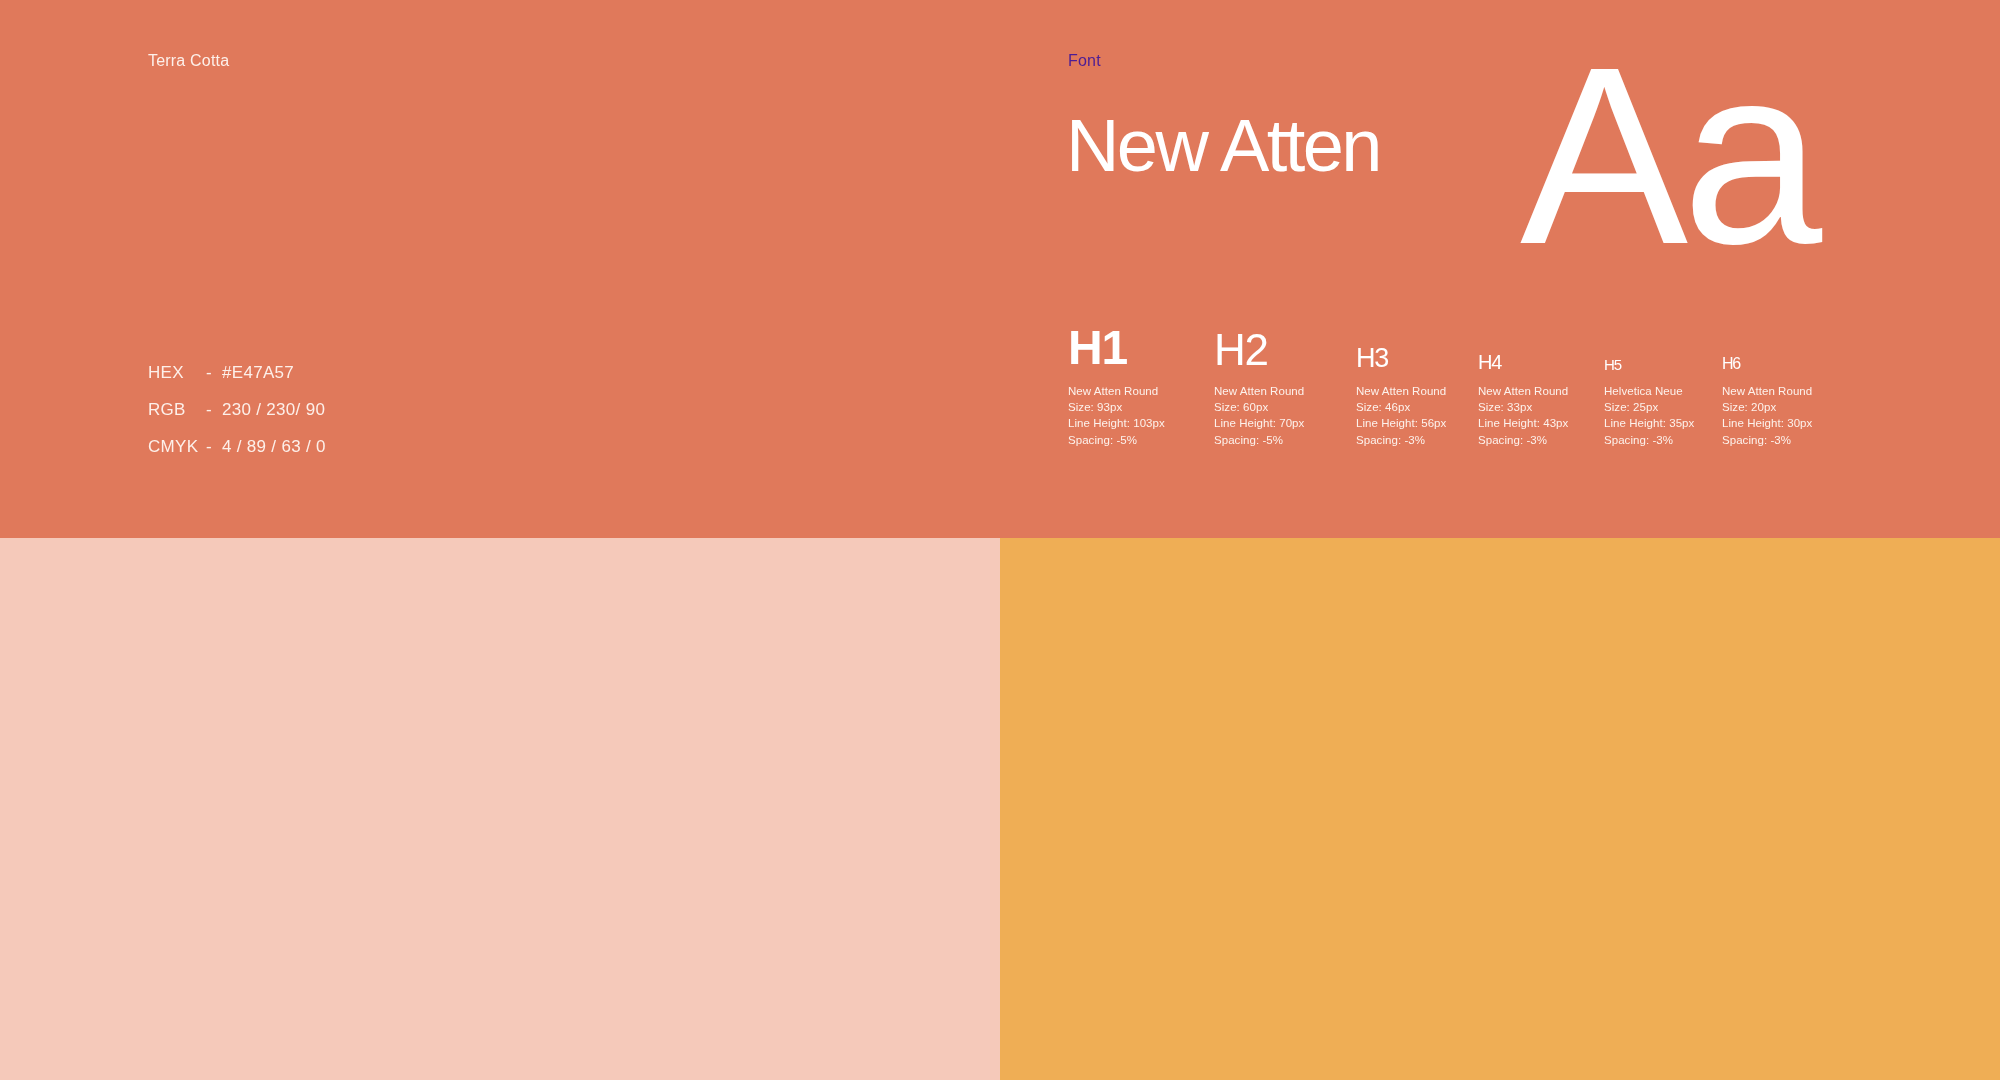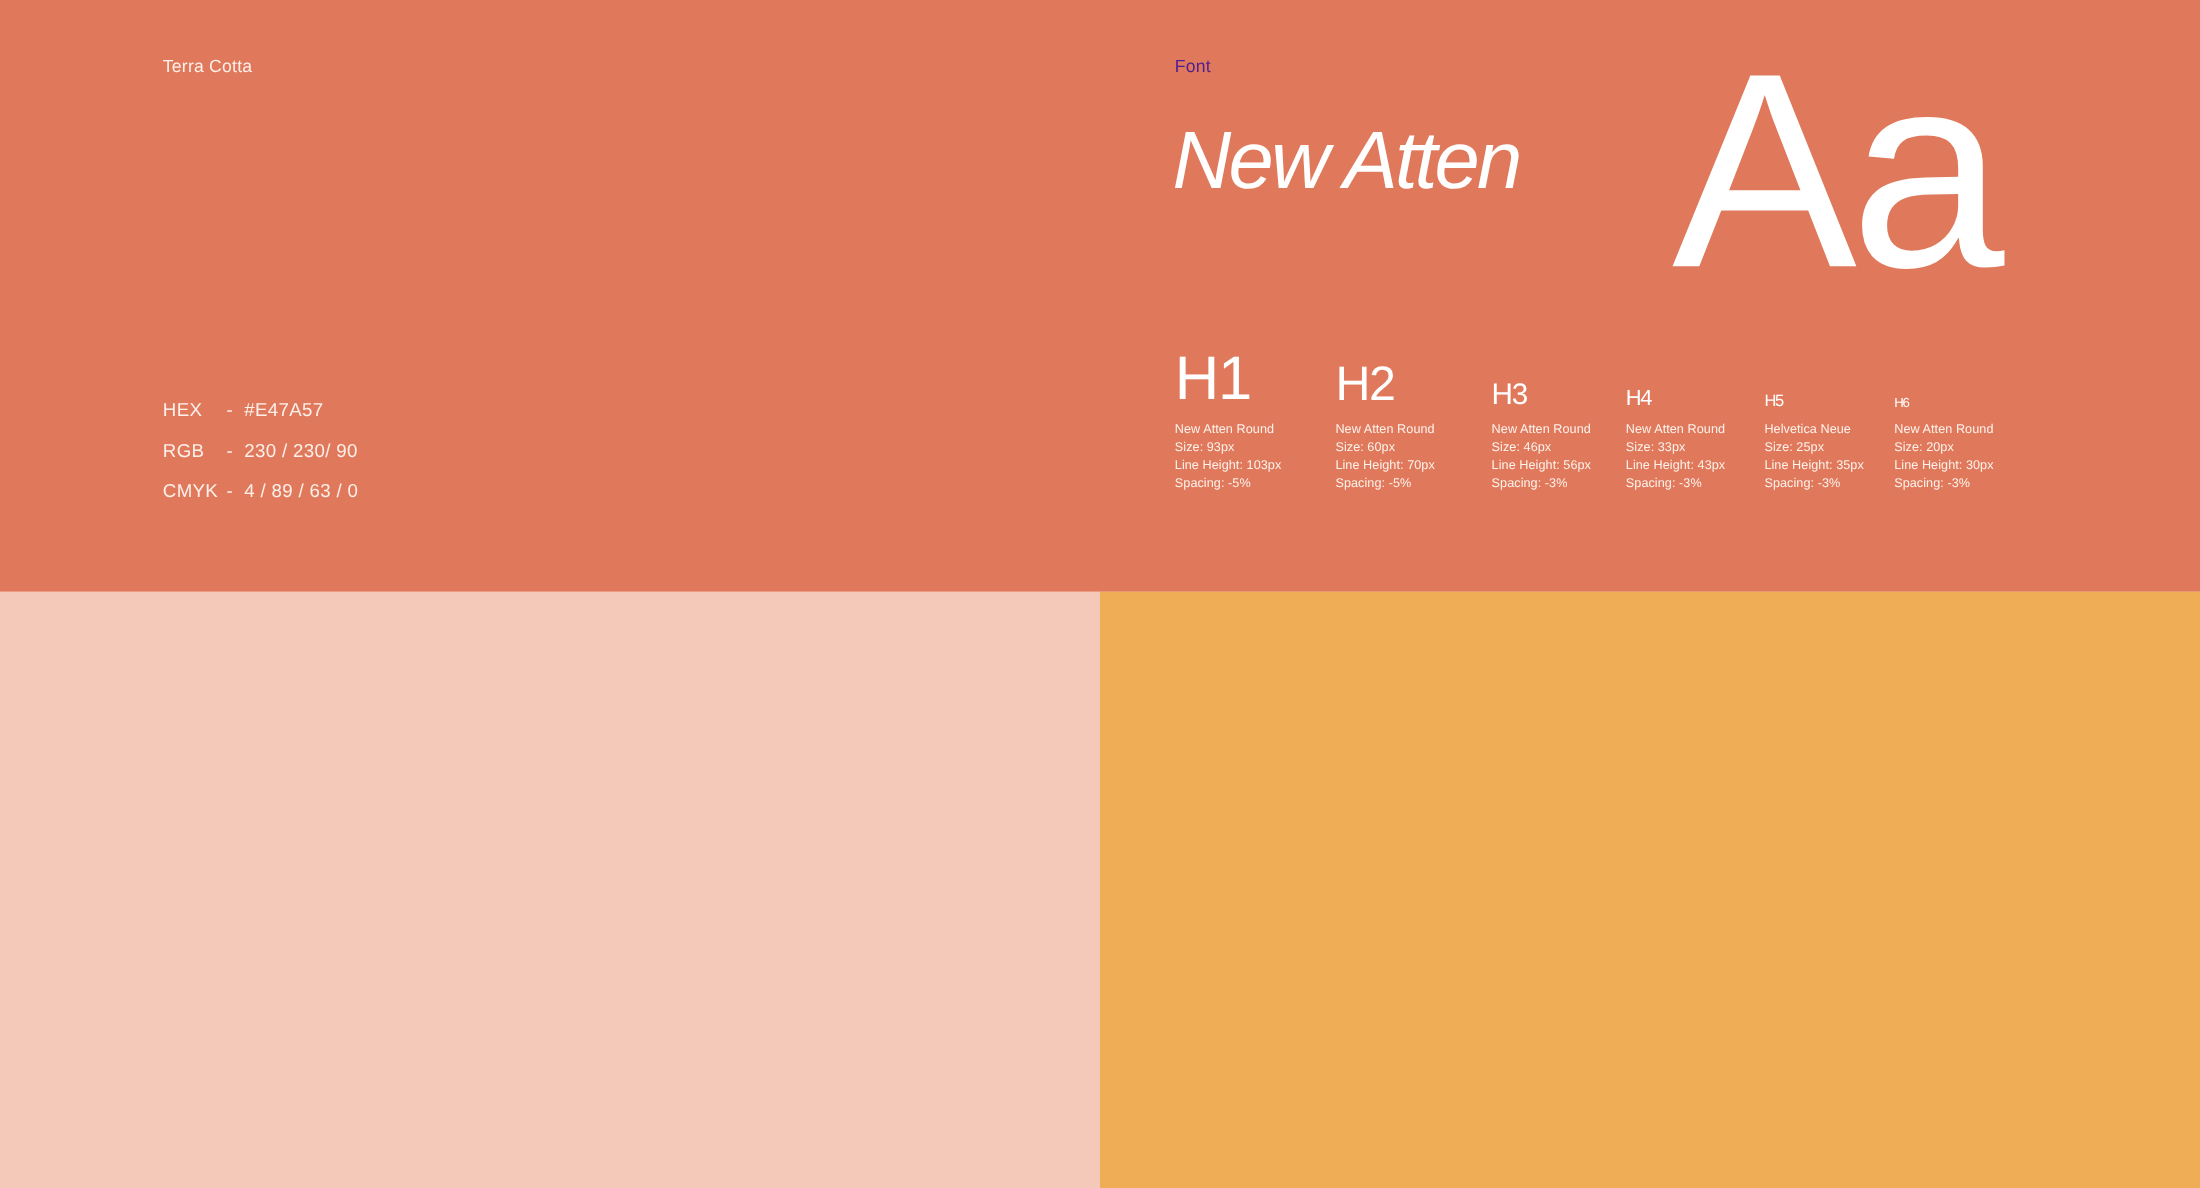--- a/index.html
+++ b/index.html
@@ -83,21 +83,20 @@
   #font-name {
     position: absolute;
     left: 1066px;
     top: 112px;
     width: 430px;
     color: #ffffff;
     font-size: 74px;
     line-height: 0.92;
     letter-spacing: -2.6px;
     font-weight: 400;
-    font-style: italic;
   }
   #font-name .fn-line { display: block; }
 
   #font-specimen {
     position: absolute;
     left: 1520px;
     top: 48px;
     color: #ffffff;
     font-size: 252px;
     line-height: 0.86;
@@ -179,21 +178,21 @@
     <div id="font-name">
       <span class="fn-line">New Atten</span>
     </div>
 
     <div id="font-specimen">Aa</div>
 
     <div id="heading-scale">
 
       <div class="h-col" style="left:0px;">
         <div class="h-label-box">
-          <span class="h-label" style="font-size:56px;">H1</span>
+          <span class="h-label" style="font-size:48px;font-weight:bold;">H1</span>
         </div>
         <div class="h-specs">
           <div>New Atten Round</div>
           <div>Size: 93px</div>
           <div>Line Height: 103px</div>
           <div>Spacing: -5%</div>
         </div>
       </div>
 
       <div class="h-col" style="left:146px;">
@@ -239,21 +238,21 @@
         <div class="h-specs">
           <div>Helvetica Neue</div>
           <div>Size: 25px</div>
           <div>Line Height: 35px</div>
           <div>Spacing: -3%</div>
         </div>
       </div>
 
       <div class="h-col" style="left:654px;">
         <div class="h-label-box">
-          <span class="h-label" style="font-size:12px;">H6</span>
+          <span class="h-label" style="font-size:16px;">H6</span>
         </div>
         <div class="h-specs">
           <div>New Atten Round</div>
           <div>Size: 20px</div>
           <div>Line Height: 30px</div>
           <div>Spacing: -3%</div>
         </div>
       </div>
 
     </div>

